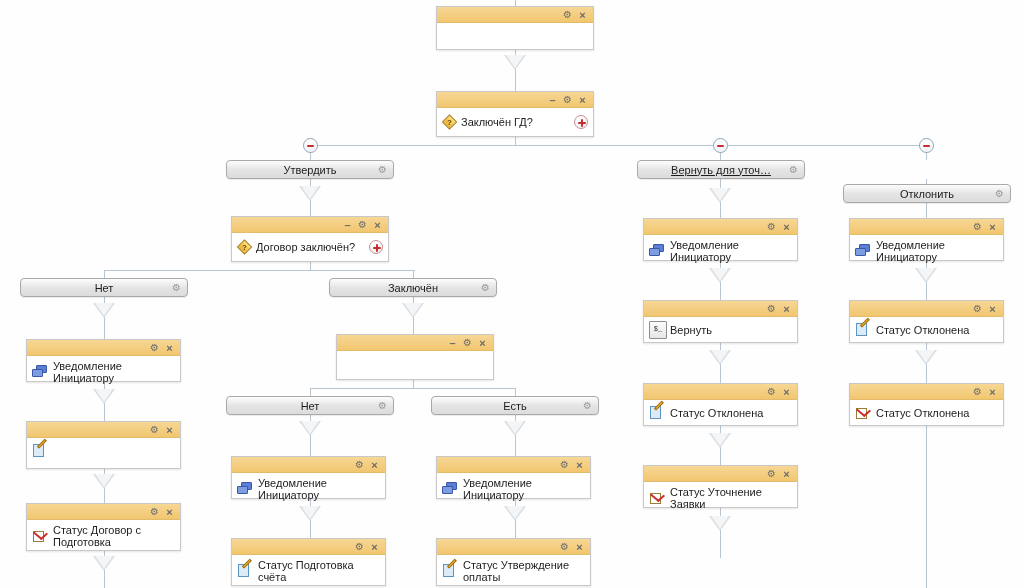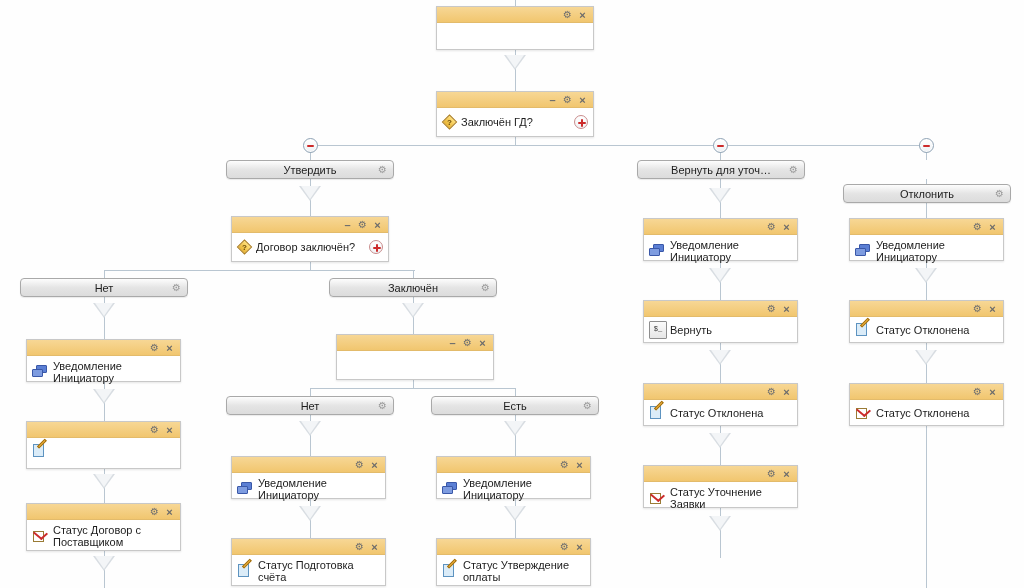--- a/index.html
+++ b/index.html
@@ -176,21 +176,21 @@
     <div class="arrow" style="left: 709px; top: 516px;"></div>
     <div class="vline" style="left: 926px; top: 261px; height: 39px;"></div>
     <div class="arrow" style="left: 915px; top: 268px;"></div>
     <div class="vline" style="left: 926px; top: 343px; height: 40px;"></div>
     <div class="arrow" style="left: 915px; top: 350px;"></div>
     <div class="vline" style="left: 926px; top: 426px; height: 162px;"></div>
     <div class="pill" style="left: 226px; top: 160px; width: 168px;">
       <span class="ptext">Утвердить</span>
       <span class="pgear">⚙</span>
     </div>
-    <div class="pill" style="left: 637px; top: 160px; width: 168px;">
+    <div class="pill" style="left: 637px; top: 160px; width: 168px; text-decoration: underline;">
       <span class="ptext">Вернуть для уточ…</span>
       <span class="pgear">⚙</span>
     </div>
     <div class="pill" style="left: 843px; top: 160px; width: 168px; margin-top: 24px;">
       <span class="ptext">Отклонить</span>
       <span class="pgear">⚙</span>
     </div>
     <div class="pill" style="left: 20px; top: 278px; width: 168px;">
       <span class="ptext">Нет</span>
       <span class="pgear">⚙</span>
@@ -263,21 +263,21 @@
         <span class="bicon ic-edit"></span>
       </div>
     </div>
     <div class="node" style="left: 26px; top: 503px; width: 155px; height: 48px;">
       <div class="hdr">
         <span class="ctl close" style="right: 4px;">×</span>
         <span class="ctl gear gear-g" style="right: 19px;">⚙</span>
       </div>
       <div class="body">
         <span class="bicon ic-check"></span>
-        <span class="label">Статус Договор с Поставщиком</span>
+        <span class="label">Статус Договор с Подготовка</span>
       </div>
     </div>
     <div class="node" style="left: 231px; top: 456px; width: 155px; height: 43px;">
       <div class="hdr">
         <span class="ctl close" style="right: 4px;">×</span>
         <span class="ctl gear gear-g" style="right: 19px;">⚙</span>
       </div>
       <div class="body">
         <span class="bicon ic-notify"></span>
         <span class="label">Уведомление Инициатору</span>

